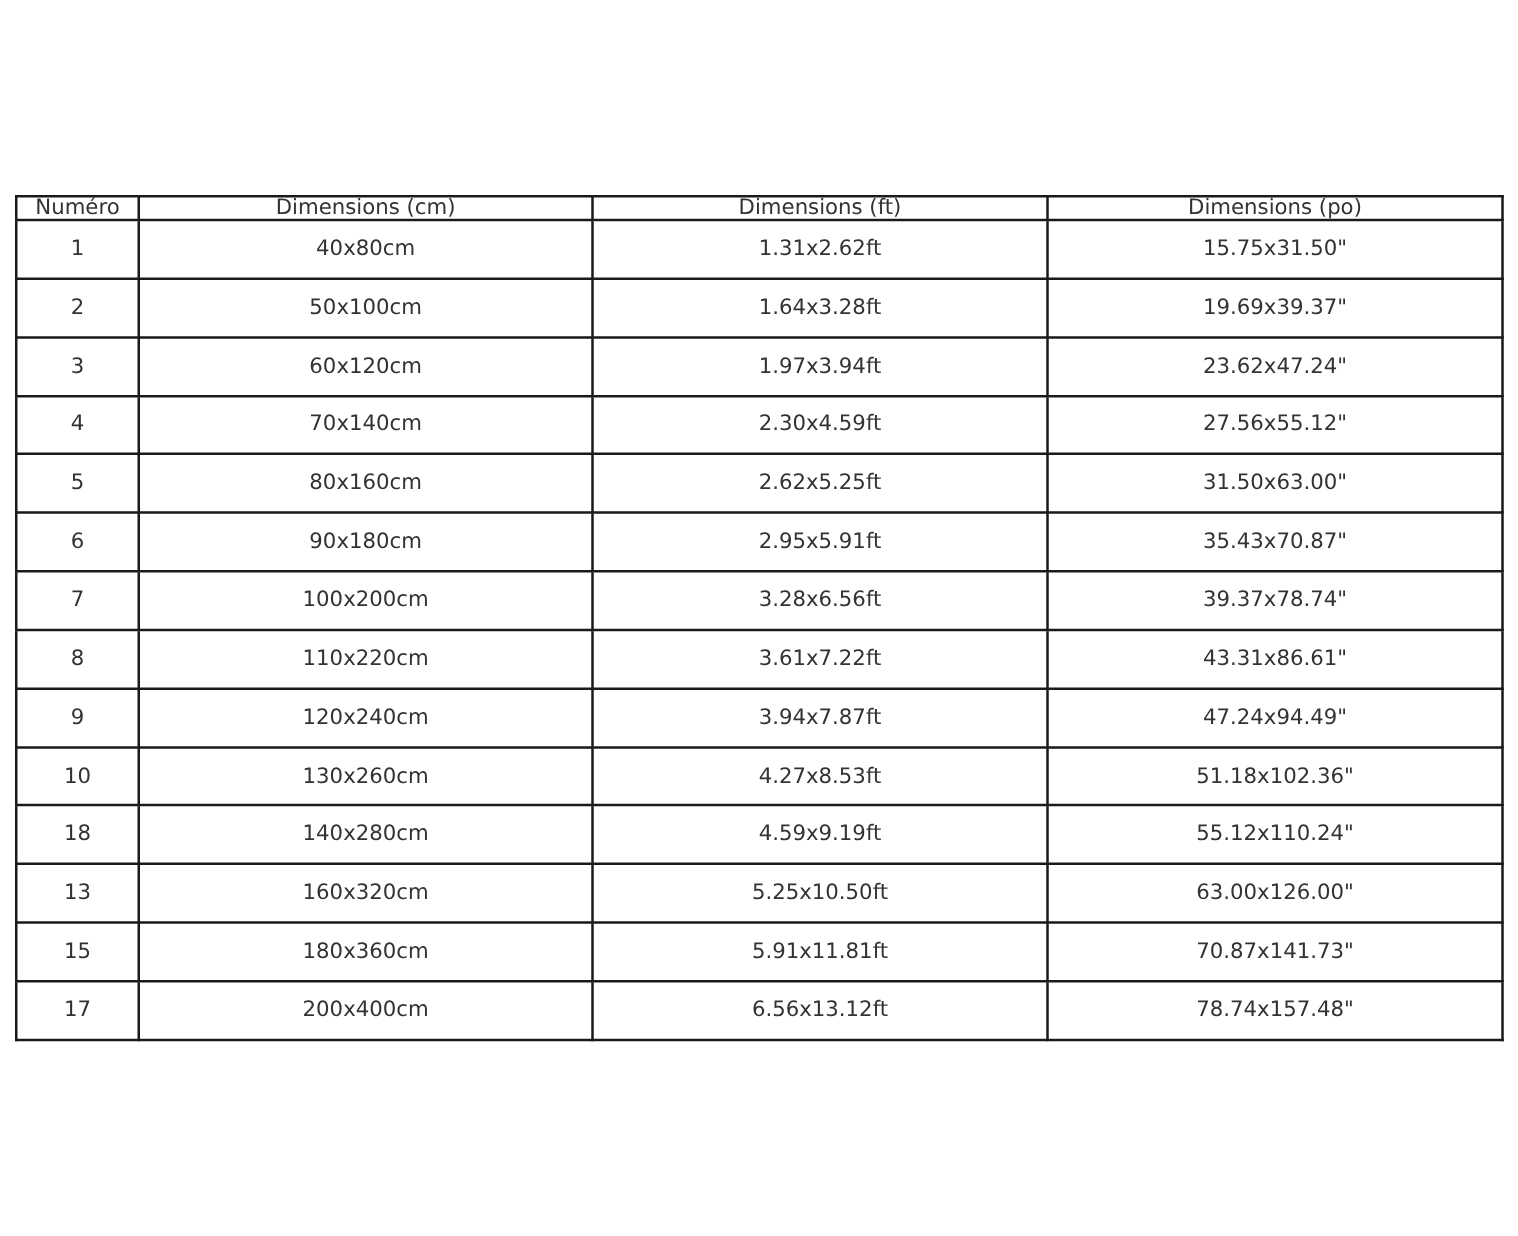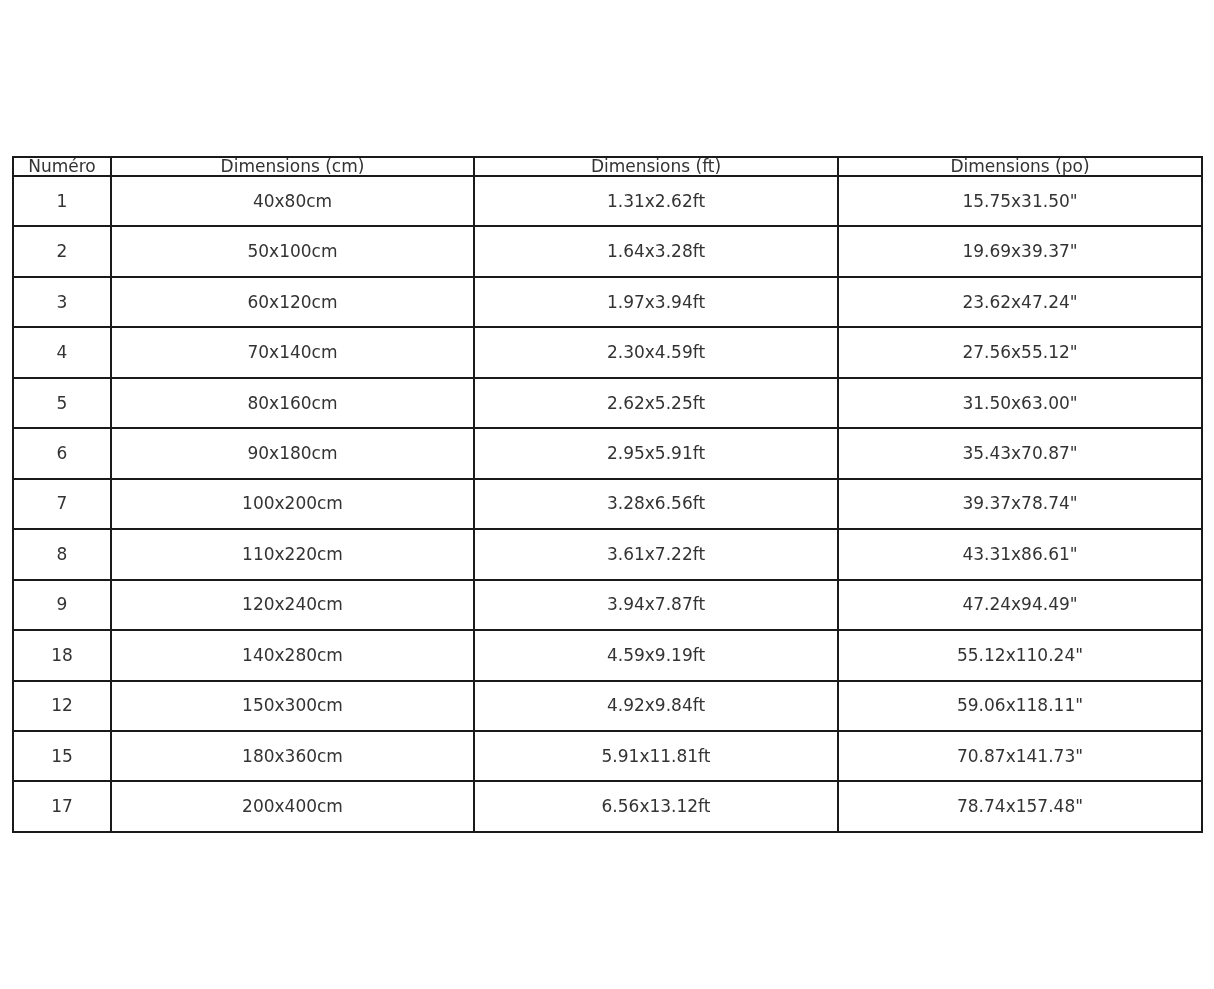--- a/index.html
+++ b/index.html
@@ -114,30 +114,36 @@
           <td>3.61x7.22ft</td>
           <td>43.31x86.61"</td>
         </tr>
         <tr>
           <td>9</td>
           <td>120x240cm</td>
           <td>3.94x7.87ft</td>
           <td>47.24x94.49"</td>
         </tr>
         <tr>
+          <td>10</td>
+          <td>130x260cm</td>
+          <td>4.27x8.53ft</td>
+          <td>51.18x102.36"</td>
+        </tr>
+        <tr>
           <td>18</td>
           <td>140x280cm</td>
           <td>4.59x9.19ft</td>
           <td>55.12x110.24"</td>
         </tr>
         <tr>
-          <td>12</td>
-          <td>150x300cm</td>
-          <td>4.92x9.84ft</td>
-          <td>59.06x118.11"</td>
+          <td>13</td>
+          <td>160x320cm</td>
+          <td>5.25x10.50ft</td>
+          <td>63.00x126.00"</td>
         </tr>
         <tr>
           <td>15</td>
           <td>180x360cm</td>
           <td>5.91x11.81ft</td>
           <td>70.87x141.73"</td>
         </tr>
         <tr>
           <td>17</td>
           <td>200x400cm</td>

